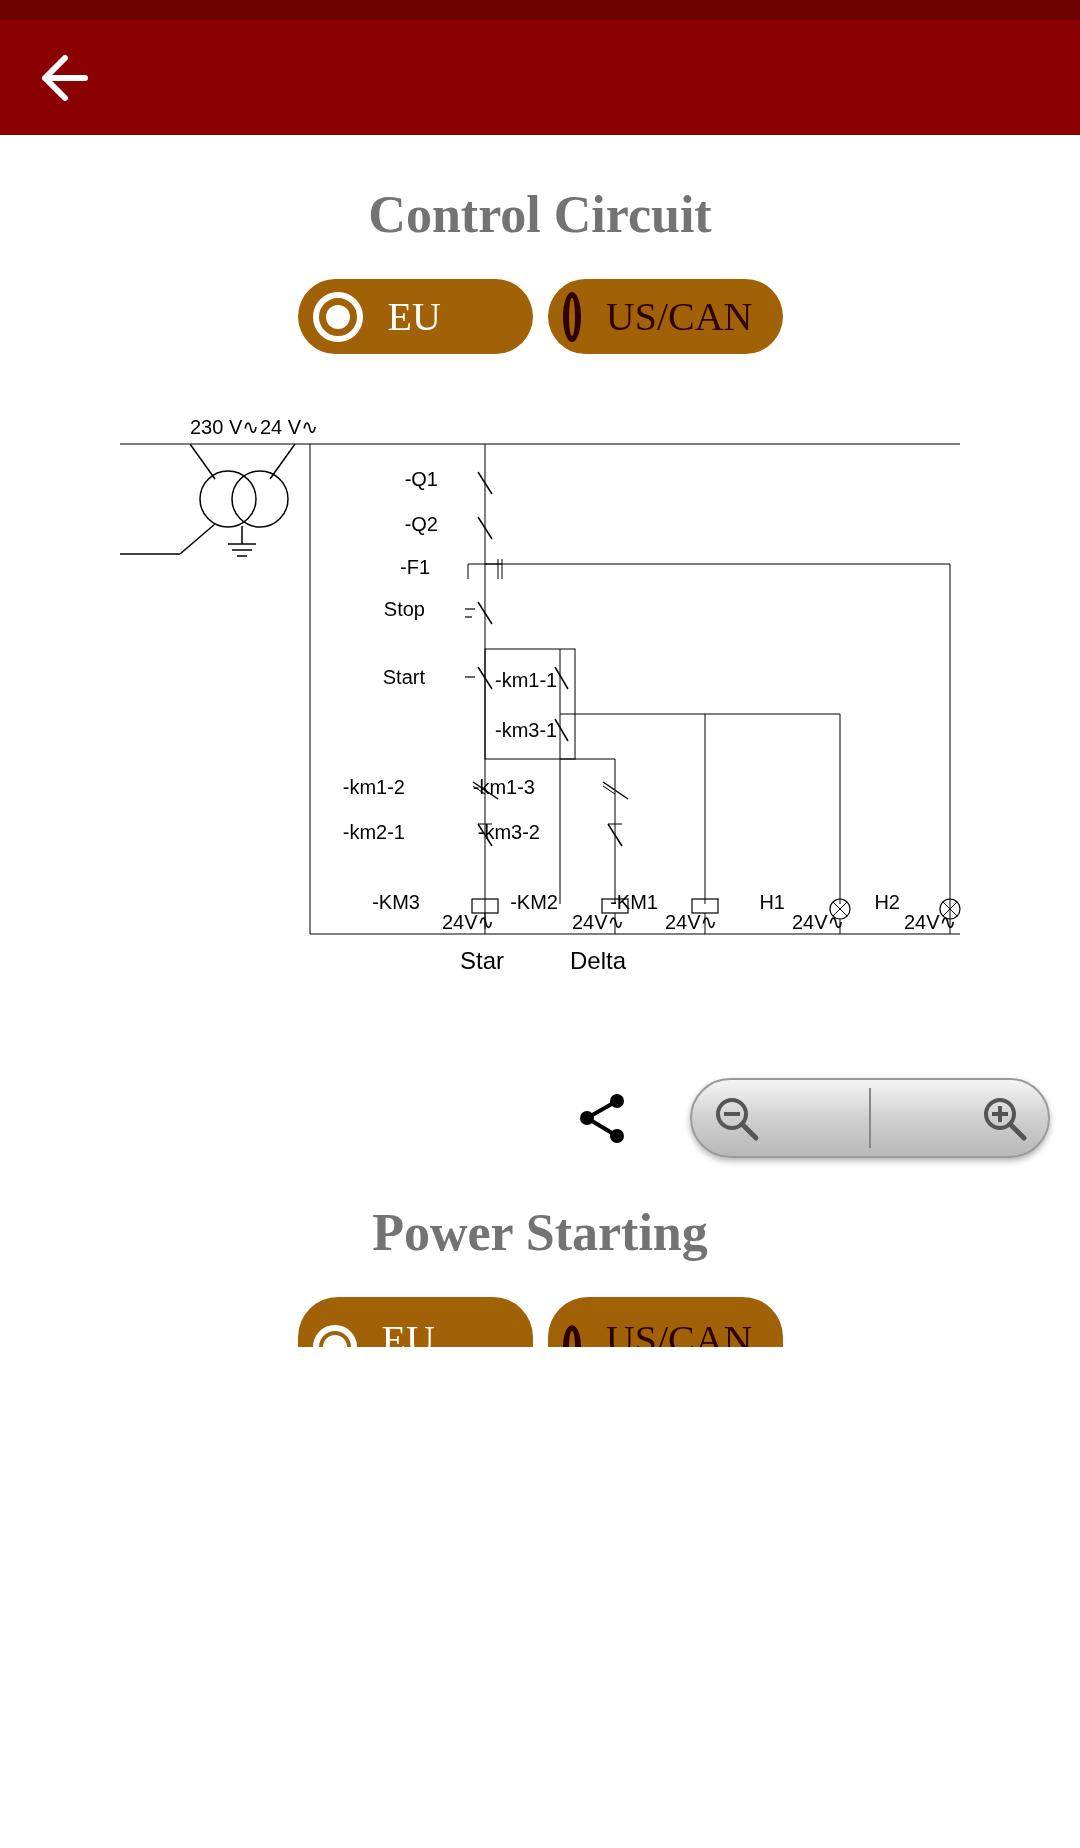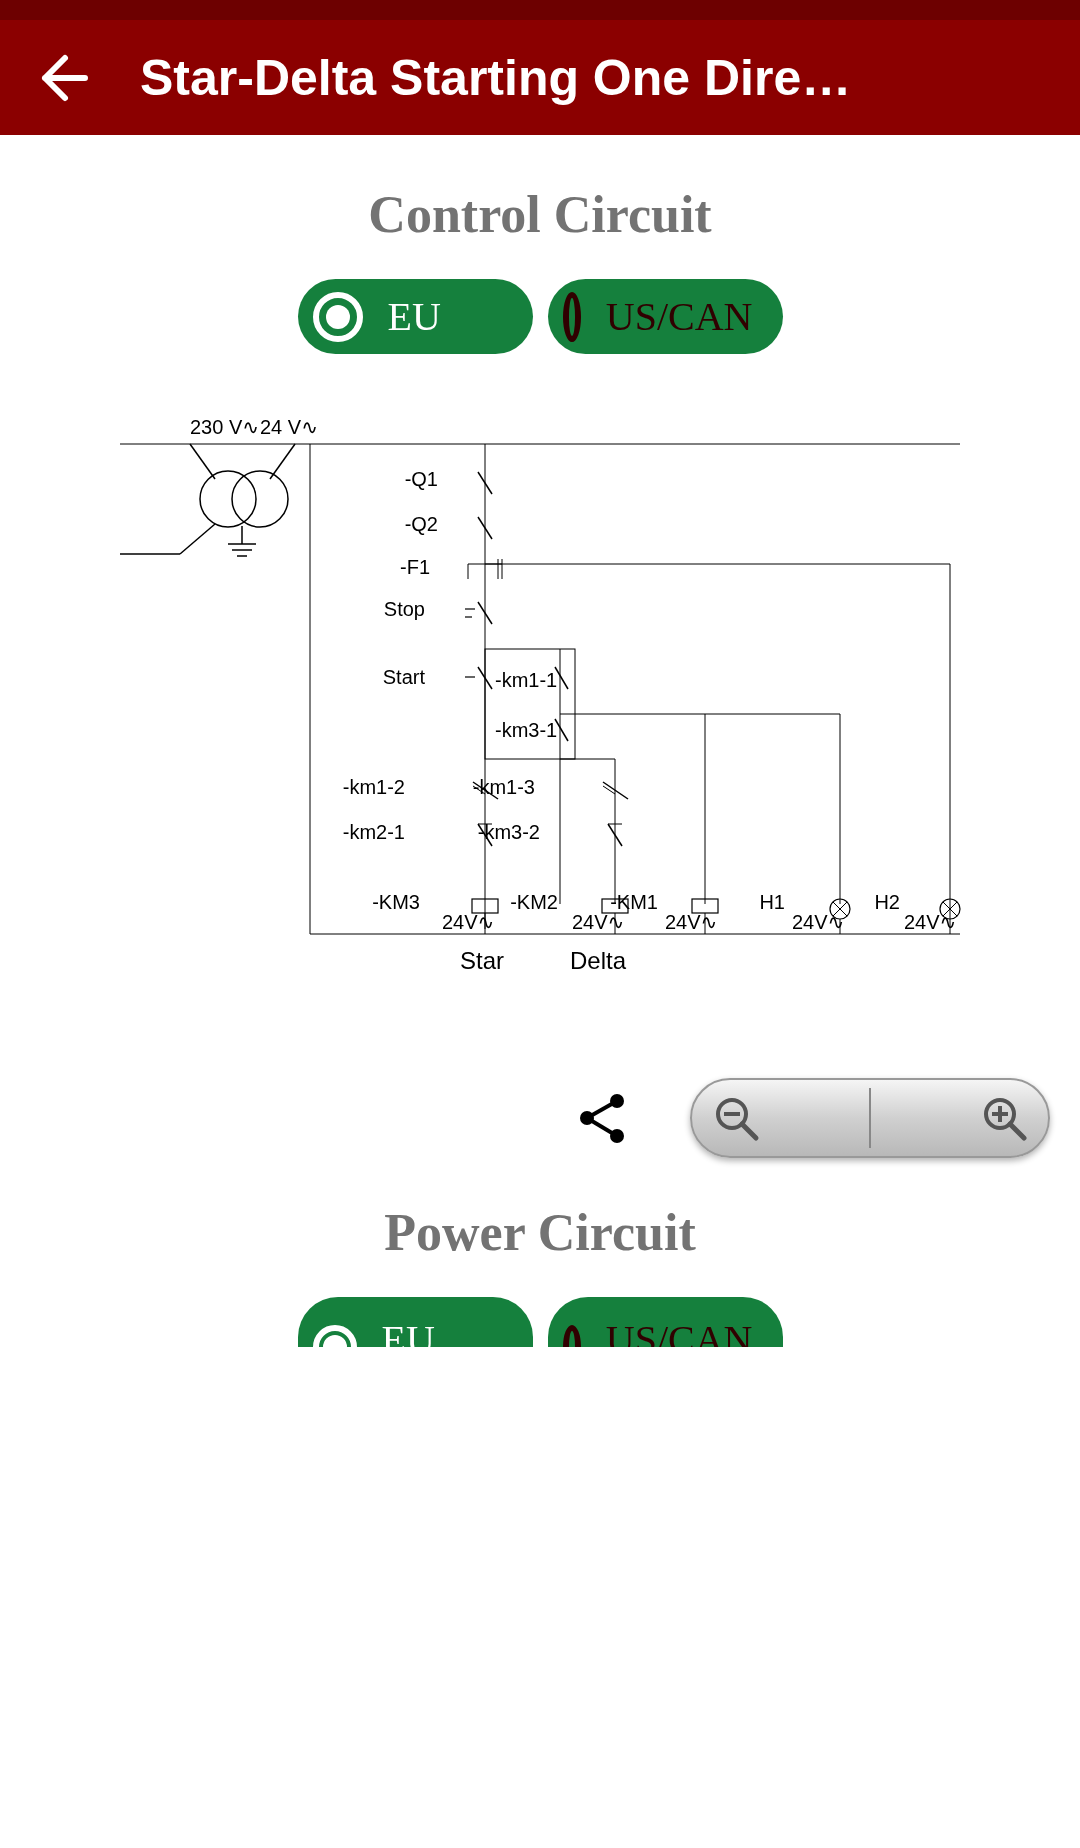--- a/index.html
+++ b/index.html
@@ -48,21 +48,21 @@
   }
   .toggle-row {
     display: flex;
     justify-content: center;
     gap: 15px;
     margin-bottom: 50px;
   }
   .toggle-pill {
     height: 75px;
     border-radius: 40px;
-    background: #15803d;
+    background: #a16207;
     display: flex;
     align-items: center;
     padding: 0 30px 0 15px;
     cursor: pointer;
   }
   .toggle-pill.partial {
     height: 50px;
     border-radius: 40px 40px 0 0;
     align-items: flex-end;
     padding-bottom: 0;
@@ -151,21 +151,20 @@
 <body>
 
 <div class="status-bar"></div>
 
 <div class="app-bar">
   <div class="back-icon">
     <svg viewBox="0 0 60 60">
       <path d="M35 10 L15 30 L35 50 M15 30 L55 30" stroke="#ffffff" stroke-width="6" fill="none" stroke-linecap="round" stroke-linejoin="round"></path>
     </svg>
   </div>
-  <div class="app-title">Star-Delta Starting One Dire…</div>
 </div>
 
 <div class="section-title">Control Circuit</div>
 
 <div class="toggle-row">
   <div class="toggle-pill" style="width:235px">
     <div class="radio-outer selected">
       <div class="radio-inner"></div>
     </div>
     <span class="pill-label selected">EU</span>
@@ -309,21 +308,21 @@
       <svg width="48" height="48" viewBox="0 0 48 48">
         <circle cx="20" cy="20" r="14" fill="none" stroke="#555" stroke-width="4"></circle>
         <line x1="30" y1="30" x2="44" y2="44" stroke="#555" stroke-width="5" stroke-linecap="round"></line>
         <line x1="12" y1="20" x2="28" y2="20" stroke="#555" stroke-width="4"></line>
         <line x1="20" y1="12" x2="20" y2="28" stroke="#555" stroke-width="4"></line>
       </svg>
     </div>
   </div>
 </div>
 
-<div class="section-title" style="margin-top:45px">Power Circuit</div>
+<div class="section-title" style="margin-top:45px">Power Starting</div>
 
 <div class="toggle-row" style="margin-bottom:0">
   <div class="toggle-pill partial" style="width:235px">
     <div class="radio-outer selected" style="width:44px;height:44px;margin-bottom:-22px">
       <div class="radio-inner"></div>
     </div>
     <span class="pill-label selected" style="margin-bottom:-16px">EU</span>
   </div>
   <div class="toggle-pill partial" style="width:235px">
     <div class="radio-outer unselected" style="width:44px;height:44px;margin-bottom:-22px"></div>

